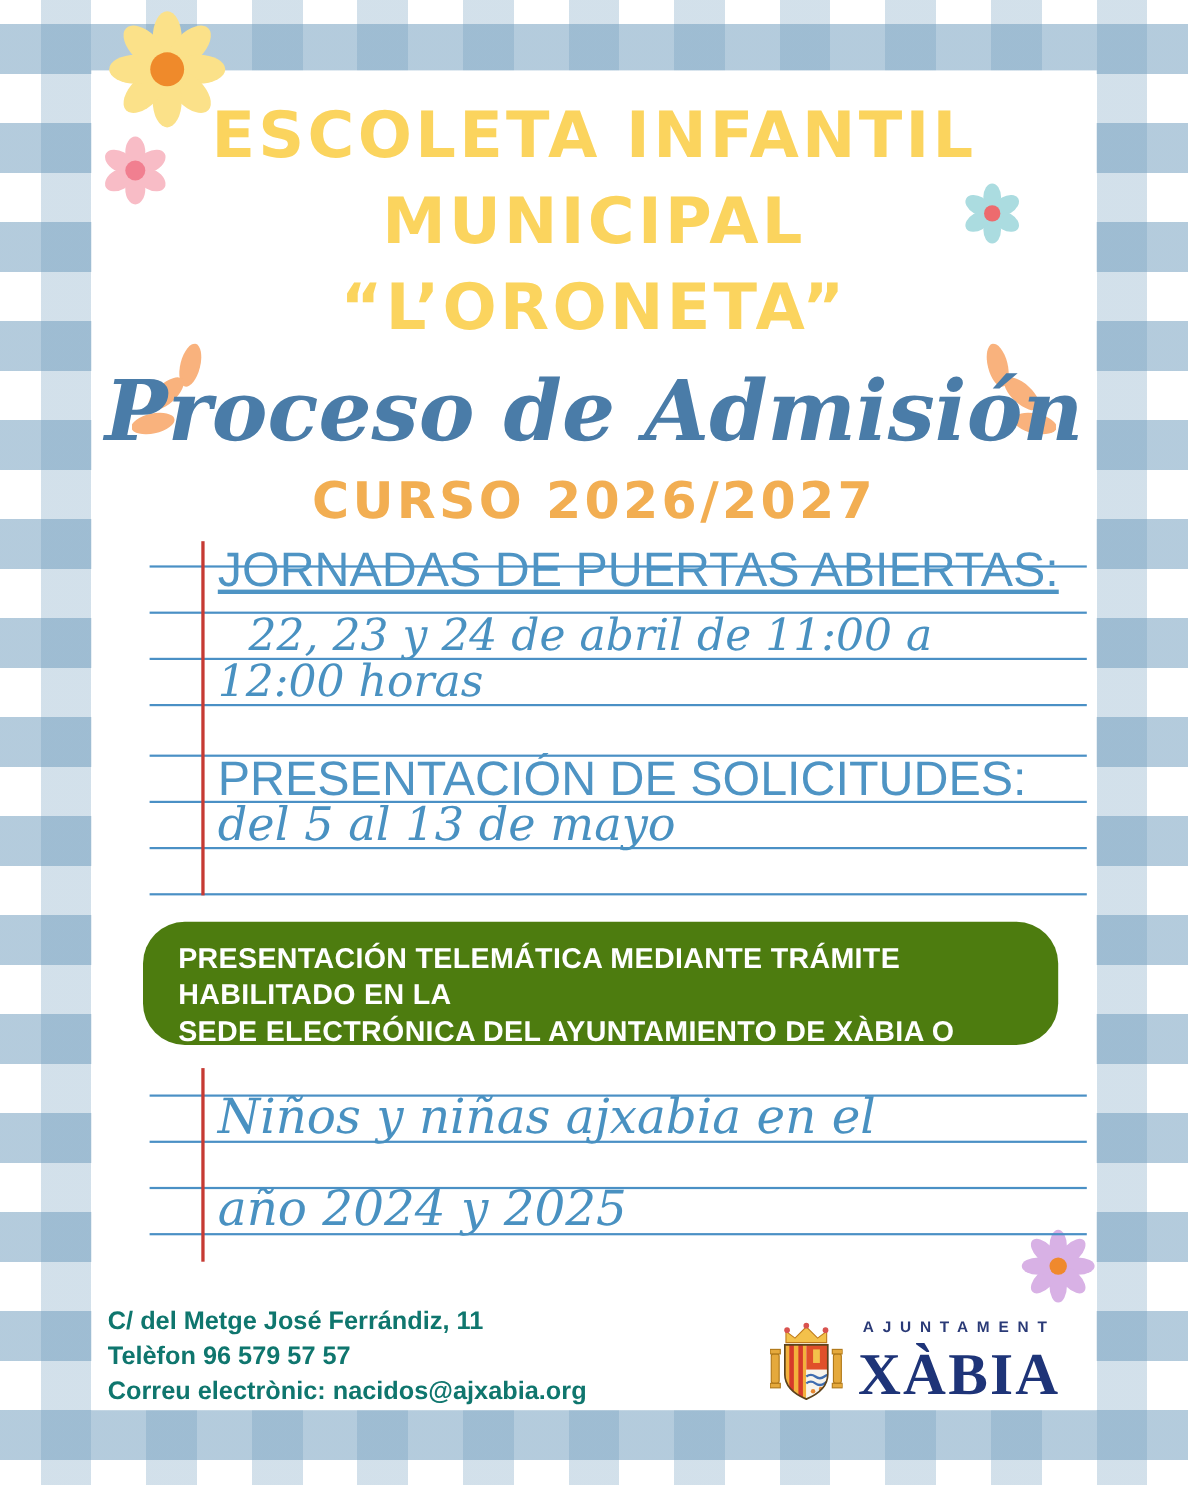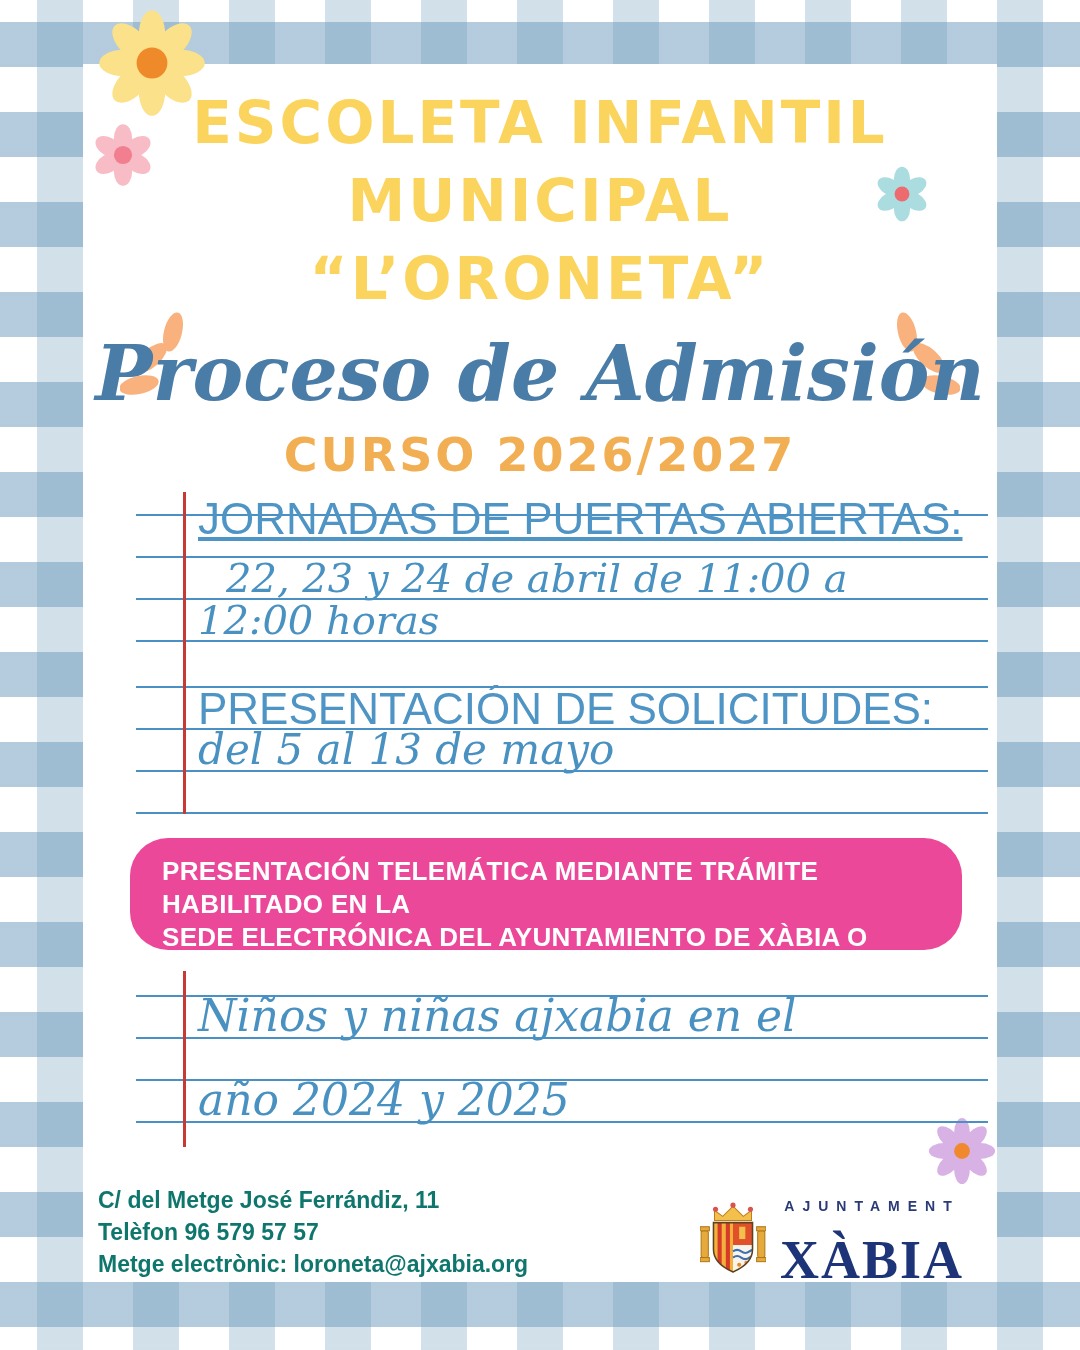--- a/index.html
+++ b/index.html
@@ -27,34 +27,34 @@
   
   .ruled{position:absolute;left:136px;width:852px;}
   .rline{position:absolute;left:0;width:100%;height:2px;background:#4a90c5;}
   .redline{position:absolute;width:3px;background:#c63a33;}
   .print-head{position:absolute;font-family:"Liberation Sans",sans-serif;
     color:#4e94c4;font-size:44px;line-height:40px;letter-spacing:0;white-space:nowrap;}
   .script{position:absolute;font-family:"DejaVu Serif",serif;font-style:italic;
     color:#4991c1;white-space:nowrap;}
   
   .notice{position:absolute;left:130px;top:838px;width:832px;height:112px;
-    background:#ec4899;border-radius:38px;}
+    background:#4d7c0f;border-radius:38px;}
   .notice-inner{padding:17px 26px 0 32px;}
   .notice-line{display:block;color:#ffffff;font-weight:bold;
     font-family:"Liberation Sans",sans-serif;font-size:26px;line-height:33px;letter-spacing:0.3px;}
   
   .footer{position:absolute;left:98px;top:1184px;
     font-family:"Liberation Sans",sans-serif;font-weight:bold;color:#0f766e;
     font-size:23px;line-height:32px;}
   
   .logo-text{position:absolute;left:772px;top:1198px;width:200px;text-align:center;}
   .logo-org{display:block;color:#2a3a77;font-family:"Liberation Sans",sans-serif;
     font-size:14px;font-weight:bold;letter-spacing:8px;white-space:nowrap;}
   .logo-city{display:block;color:#1e3478;font-family:"Liberation Serif",serif;
-    font-weight:bold;font-size:54px;line-height:52px;letter-spacing:2px;margin-top:20px;}
+    font-weight:bold;font-size:54px;line-height:52px;letter-spacing:2px;margin-top:9px;}
   .mirror{transform:scaleX(-1);}
 </style>
 </head>
 <body>
 
 <div class="panel"></div>
 
 <svg class="abs" style="left:97px;top:8px;" width="110" height="110" viewBox="0 0 100 100">
   <g fill="#fbe189">
     <ellipse cx="50" cy="24" rx="12" ry="22"></ellipse>
@@ -165,21 +165,21 @@
   <div class="rline" style="top:150px;"></div>
   <div class="redline" style="left:47px;top:0;height:176px;"></div>
 
   <div class="script" style="left:62px;top:22px;font-size:44px;line-height:46px;">Niños y niñas ajxabia en el</div>
   <div class="script" style="left:62px;top:64px;font-size:44px;line-height:46px;margin-top:42px;">año 2024 y 2025</div>
 </div>
 
 <div class="footer">
   <div>C/ del Metge José Ferrándiz, 11</div>
   <div>Telèfon 96 579 57 57</div>
-  <div>Metge electrònic: loroneta@ajxabia.org</div>
+  <div>Correu electrònic: nacidos@ajxabia.org</div>
 </div>
 
 <svg class="abs" style="left:700px;top:1200px;" width="66" height="74" viewBox="0 0 64 72">
   <defs>
     <clipPath id="shieldclip">
         <path d="M13 22 H51 V48 Q51 62 32 70 Q13 62 13 48 Z"></path>
       </clipPath>
   </defs>
   <g fill="#e5a93c" stroke="#b07818" stroke-width="1">
     <rect x="1" y="30" width="7" height="26" rx="2"></rect>

